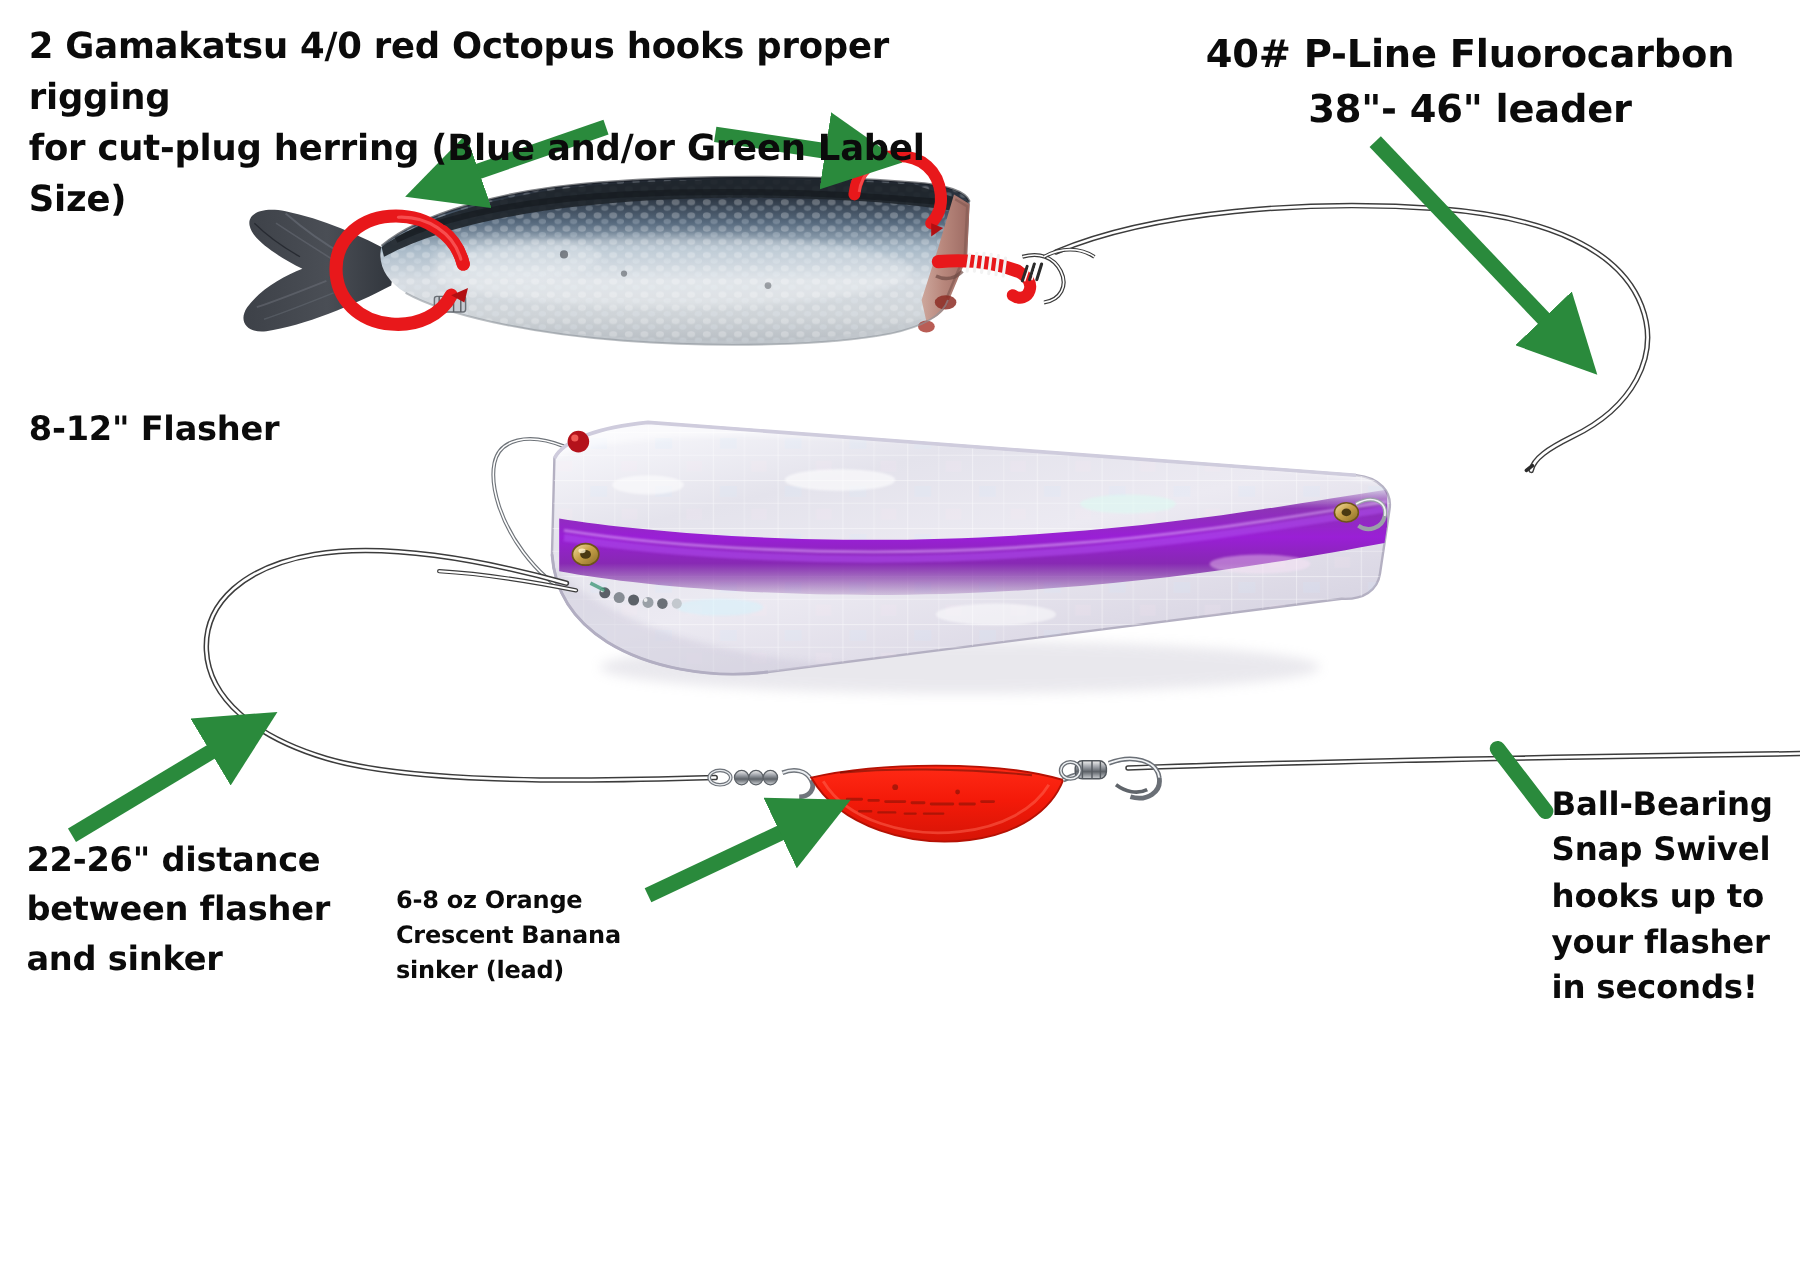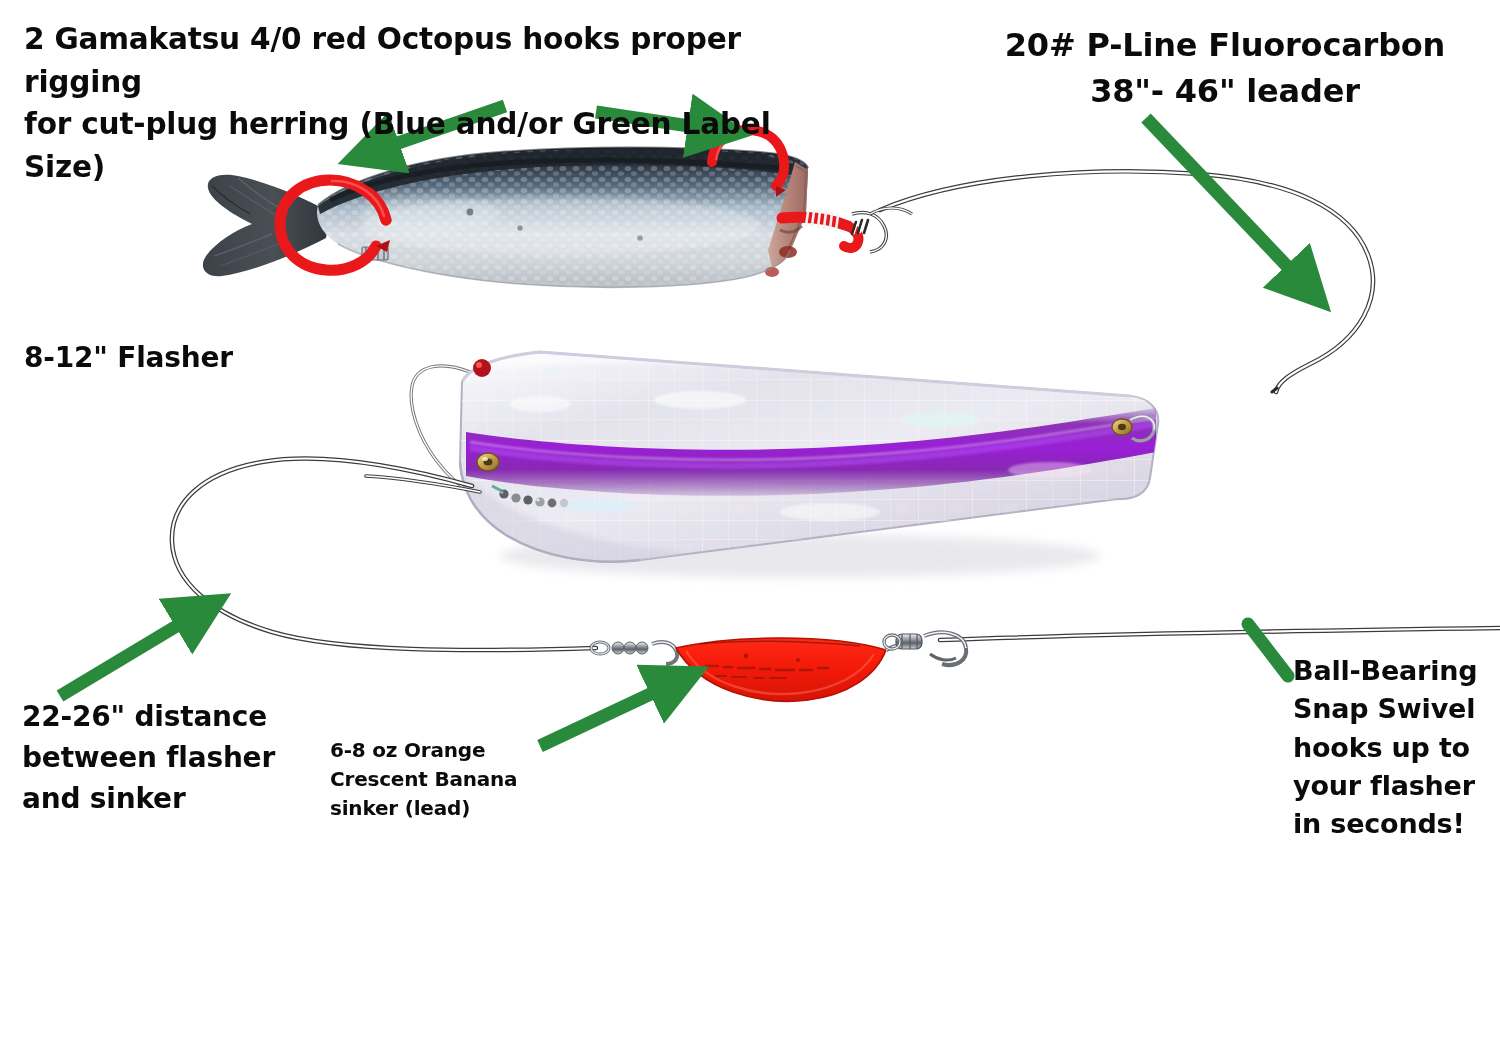--- a/index.html
+++ b/index.html
@@ -424,21 +424,21 @@
 
     <path d="M540,746 L676,682" marker-end="url(#mArrow)"></path>
   </g>
 
   <path d="M1288,676 L1248,624" stroke="#2a8a3c" stroke-width="13" stroke-linecap="round" fill="none"></path>
 </svg>
 
 <div class="label" id="lbl-hooks">2 Gamakatsu 4/0 red Octopus hooks proper rigging
 for cut-plug herring (Blue and/or Green Label Size)</div>
 
-<div class="label" id="lbl-leader">20# P-Line Fluorocarbon
+<div class="label" id="lbl-leader">40# P-Line Fluorocarbon
 38"- 46" leader</div>
 
 <div class="label" id="lbl-flasher">8-12"  Flasher</div>
 
 <div class="label" id="lbl-distance">22-26" distance
 between flasher
 and sinker</div>
 
 <div class="label" id="lbl-sinker">6-8 oz Orange
 Crescent Banana

